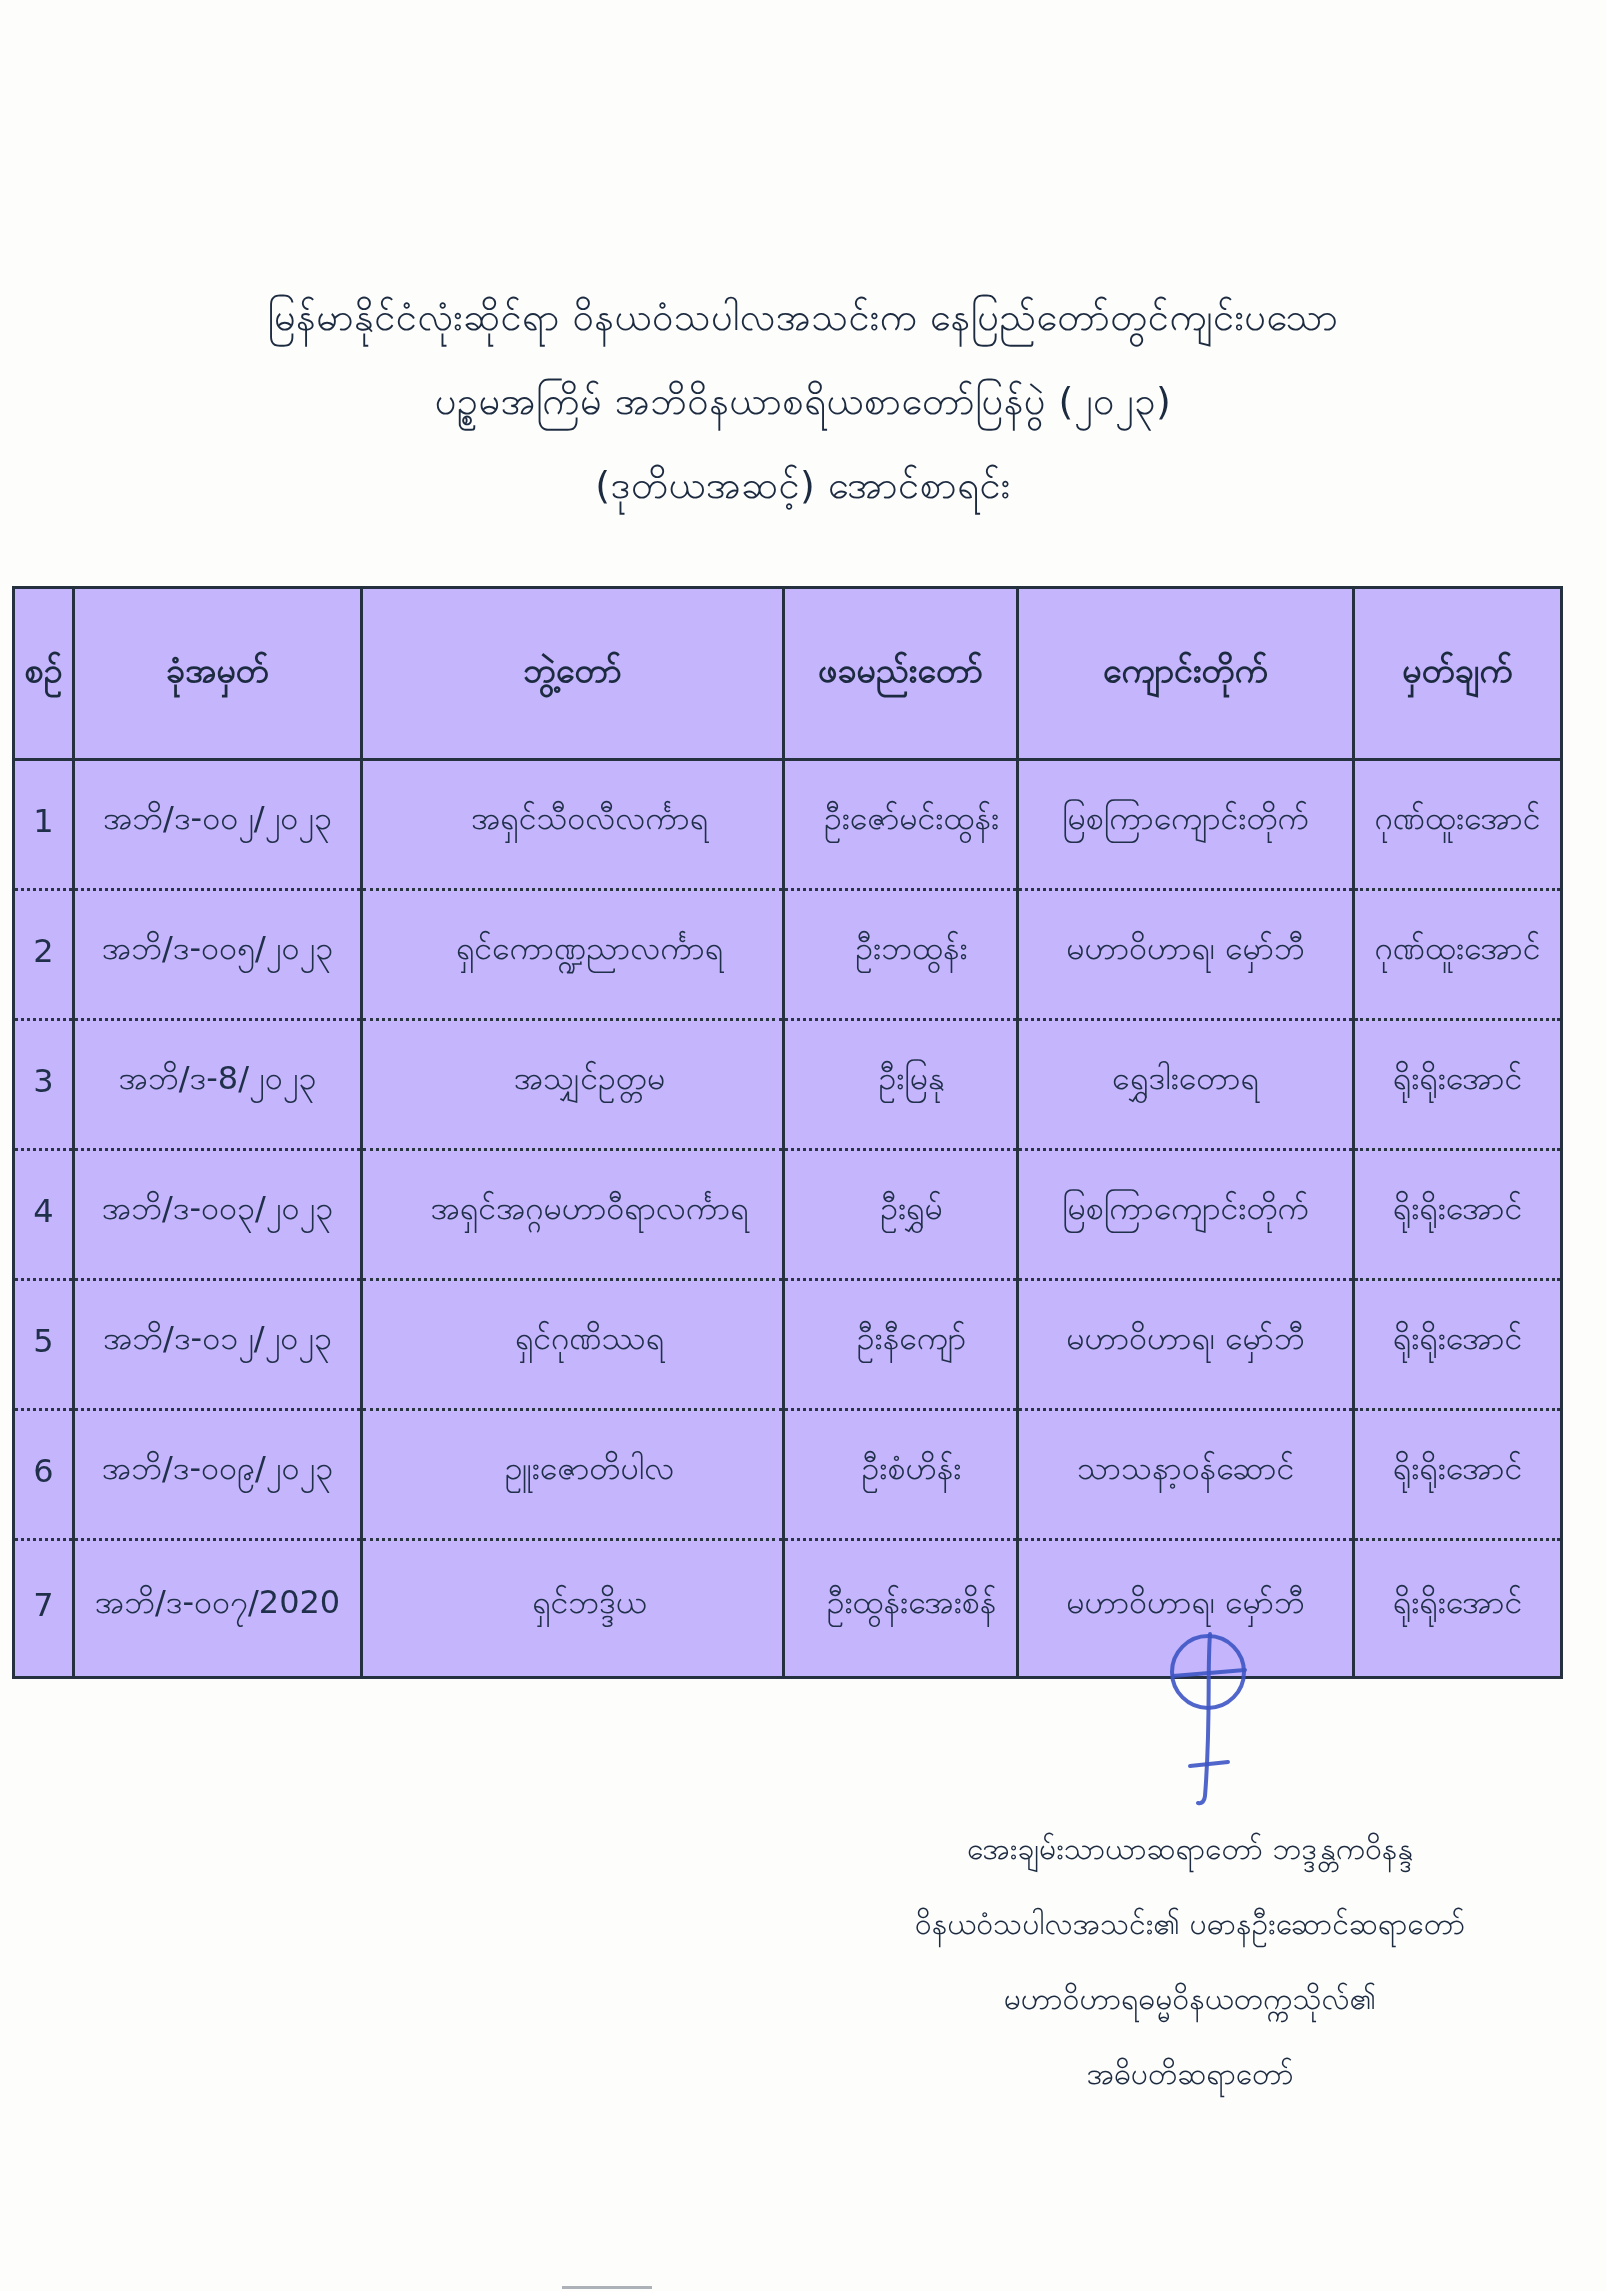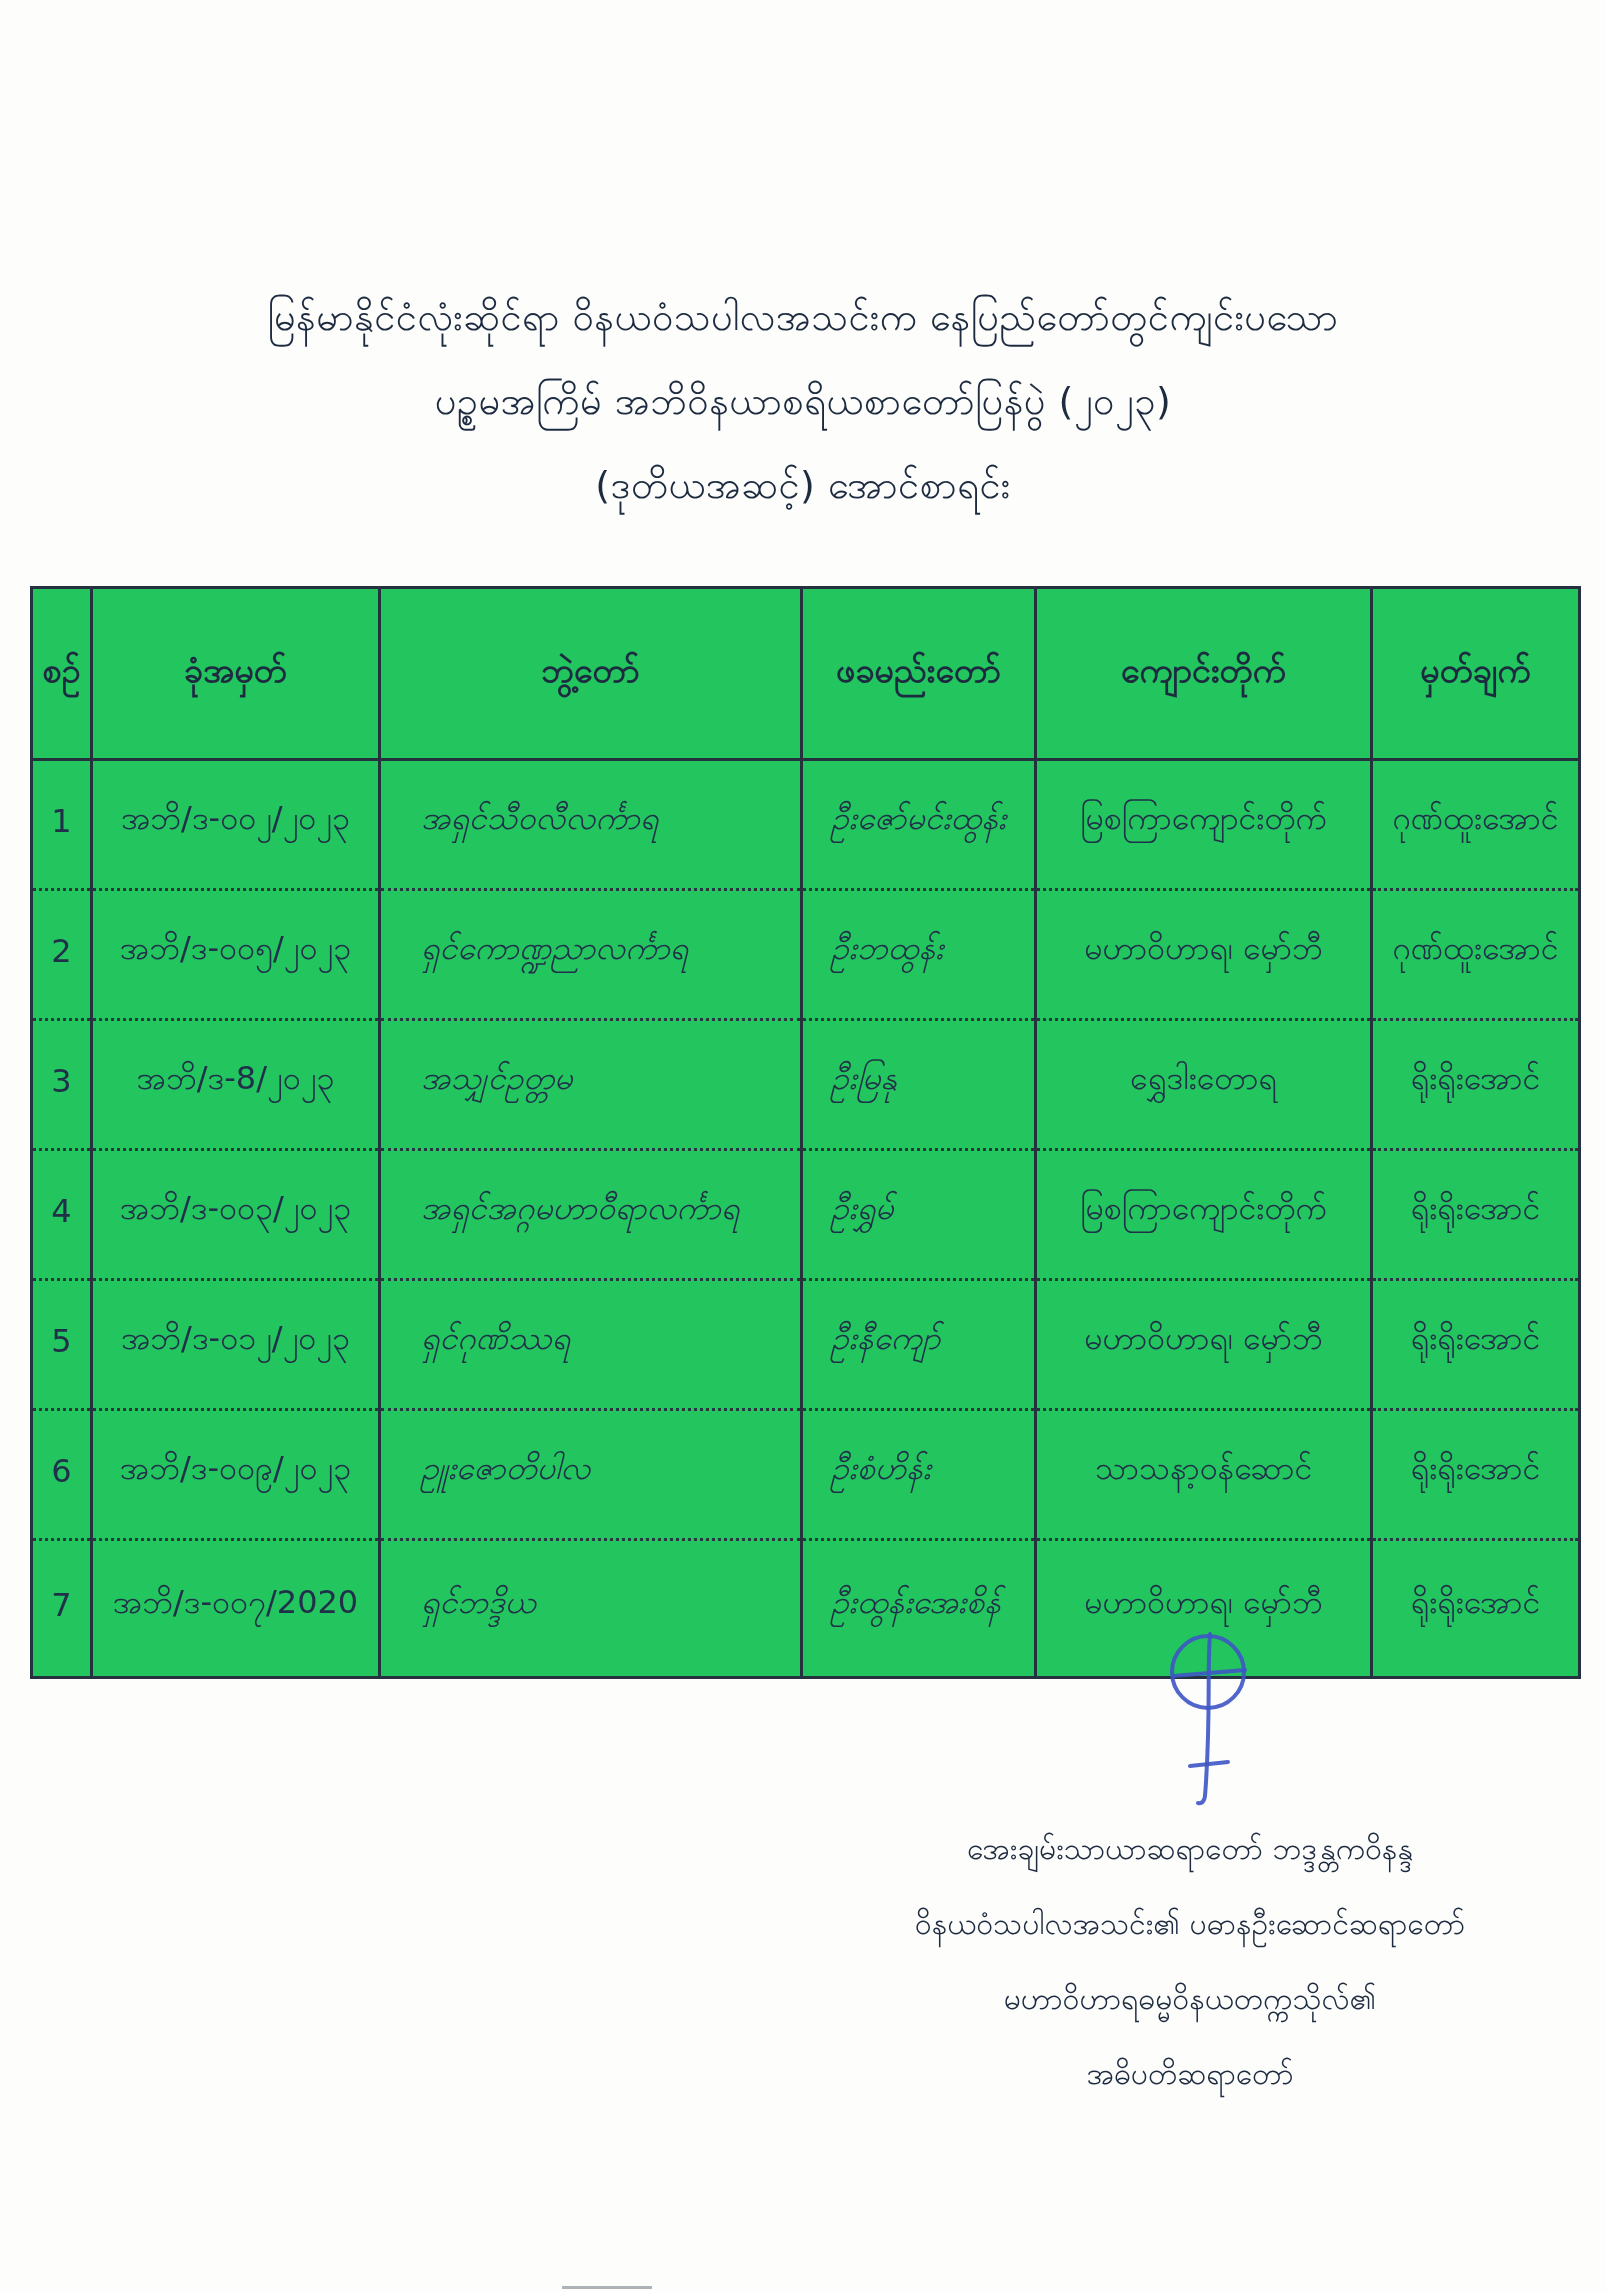--- a/index.html
+++ b/index.html
@@ -25,25 +25,25 @@
     font-size: 38px;
     font-weight: normal;
     line-height: 50px;
     margin-bottom: 34px;
     color: #1d2b40;
     letter-spacing: 0.5px;
   }
   
   table.results {
     position: absolute;
-    left: 30px; top: 586px;
+    left: 12px; top: 586px;
     width: 1548px;
     border-collapse: collapse;
     table-layout: fixed;
-    background: #22c55e;
+    background: #c4b5fd;
   }
   table.results, th.cell, td.cell {
     border-left: 3px solid #26313f;
     border-right: 3px solid #26313f;
   }
   table.results { border: 3px solid #26313f; }
   th.cell {
     height: 169px;
     font-size: 34px;
     font-weight: bold;
@@ -57,21 +57,21 @@
     height: 119px;
     font-size: 32px;
     font-weight: normal;
     text-align: center;
     vertical-align: middle;
     border-bottom: 3px dotted #2a3542;
     color: #21304a;
     padding: 0 6px 8px 6px;
   }
   tr.last-row td.cell { border-bottom: 3px solid #26313f; height: 127px; }
-  td.col-name, td.col-father { text-align: left; font-style: italic; }
+  td.col-name, td.col-father { text-align: center; }
   td.col-name { padding-left: 40px; }
   td.col-father { padding-left: 28px; }
   
   .signature-mark {
     position: absolute;
     left: 1148px; top: 1620px;
     width: 120px; height: 195px;
   }
   .signature-block {
     position: absolute;

